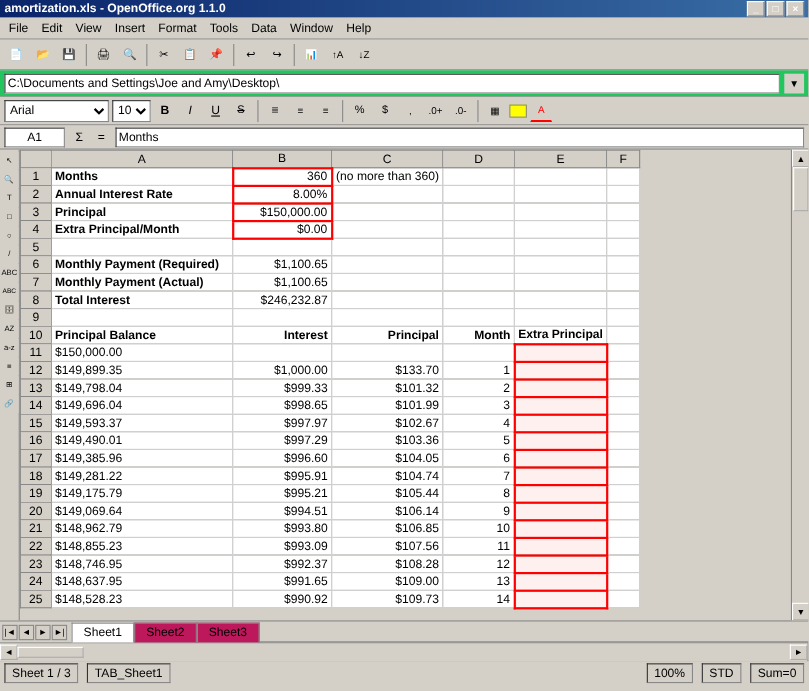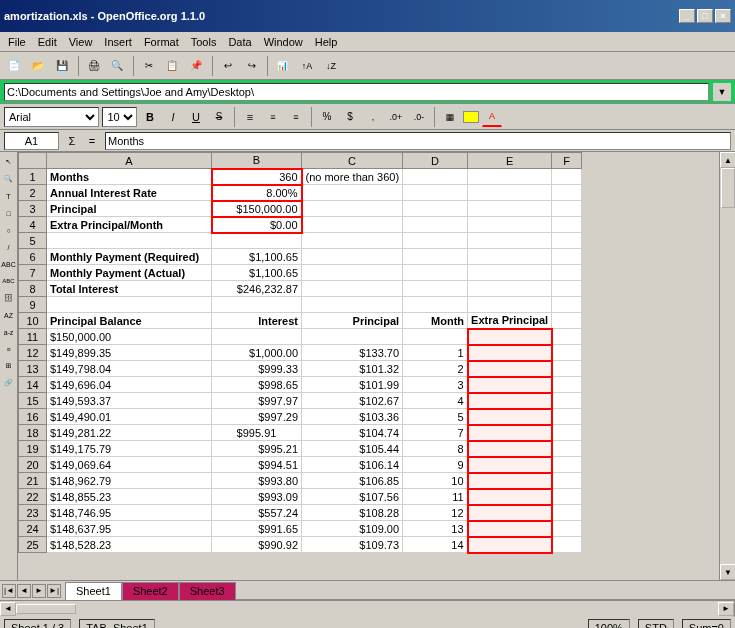--- a/index.html
+++ b/index.html
@@ -2,21 +2,21 @@
 <html><head>
   <meta charset="utf-8">
   <style>
     * { box-sizing: border-box; margin: 0; padding: 0; }
     body { font-family: Arial, sans-serif; font-size: 11px; background: #d4d0c8; width: 735px; height: 628px; overflow: hidden; }
 
     
     .title-bar {
       background: linear-gradient(to right, #0a246a, #3a6ea5);
       color: white;
-      height: 32px;
+      height: 16px;
       display: flex;
       align-items: center;
       padding: 0 4px;
       font-size: 11px;
       font-weight: bold;
       justify-content: space-between;
     }
     .title-bar-buttons { display: flex; gap: 2px; }
     .title-btn {
       width: 16px; height: 14px;
@@ -564,23 +564,32 @@
             <tr>
               <th class="row-header">16</th>
               <td class="cell">$149,490.01</td>
               <td class="cell" style="text-align: right;">$997.29</td>
               <td class="cell" style="text-align: right;">$103.36</td>
               <td class="cell" style="text-align: right;">5</td>
               <td class="cell" style="border: 2px solid red; background: rgb(255, 240, 240);"></td>
               <td class="cell"></td>
             </tr>
             <tr>
+              <th class="row-header">17</th>
+              <td class="cell">$149,385.96</td>
+              <td class="cell" style="text-align: right;">$996.60</td>
+              <td class="cell" style="text-align: right;">$104.05</td>
+              <td class="cell" style="text-align: right;">6</td>
+              <td class="cell" style="border: 2px solid red; background: rgb(255, 240, 240);"></td>
+              <td class="cell"></td>
+            </tr>
+            <tr>
               <th class="row-header">18</th>
               <td class="cell">$149,281.22</td>
-              <td class="cell" style="text-align: center;">$995.91</td>
+              <td class="cell" style="text-align: right;">$995.91</td>
               <td class="cell" style="text-align: right;">$104.74</td>
               <td class="cell" style="text-align: right;">7</td>
               <td class="cell" style="border: 2px solid red; background: rgb(255, 240, 240);"></td>
               <td class="cell"></td>
             </tr>
             <tr>
               <th class="row-header">19</th>
               <td class="cell">$149,175.79</td>
               <td class="cell" style="text-align: right;">$995.21</td>
               <td class="cell" style="text-align: right;">$105.44</td>
@@ -611,21 +620,21 @@
               <td class="cell">$148,855.23</td>
               <td class="cell" style="text-align: right;">$993.09</td>
               <td class="cell" style="text-align: right;">$107.56</td>
               <td class="cell" style="text-align: right;">11</td>
               <td class="cell" style="border: 2px solid red; background: rgb(255, 240, 240);"></td>
               <td class="cell"></td>
             </tr>
             <tr>
               <th class="row-header">23</th>
               <td class="cell">$148,746.95</td>
-              <td class="cell" style="text-align: right;">$557.24</td>
+              <td class="cell" style="text-align: right;">$992.37</td>
               <td class="cell" style="text-align: right;">$108.28</td>
               <td class="cell" style="text-align: right;">12</td>
               <td class="cell" style="border: 2px solid red; background: rgb(255, 240, 240);"></td>
               <td class="cell"></td>
             </tr>
             <tr>
               <th class="row-header">24</th>
               <td class="cell">$148,637.95</td>
               <td class="cell" style="text-align: right;">$991.65</td>
               <td class="cell" style="text-align: right;">$109.00</td>

